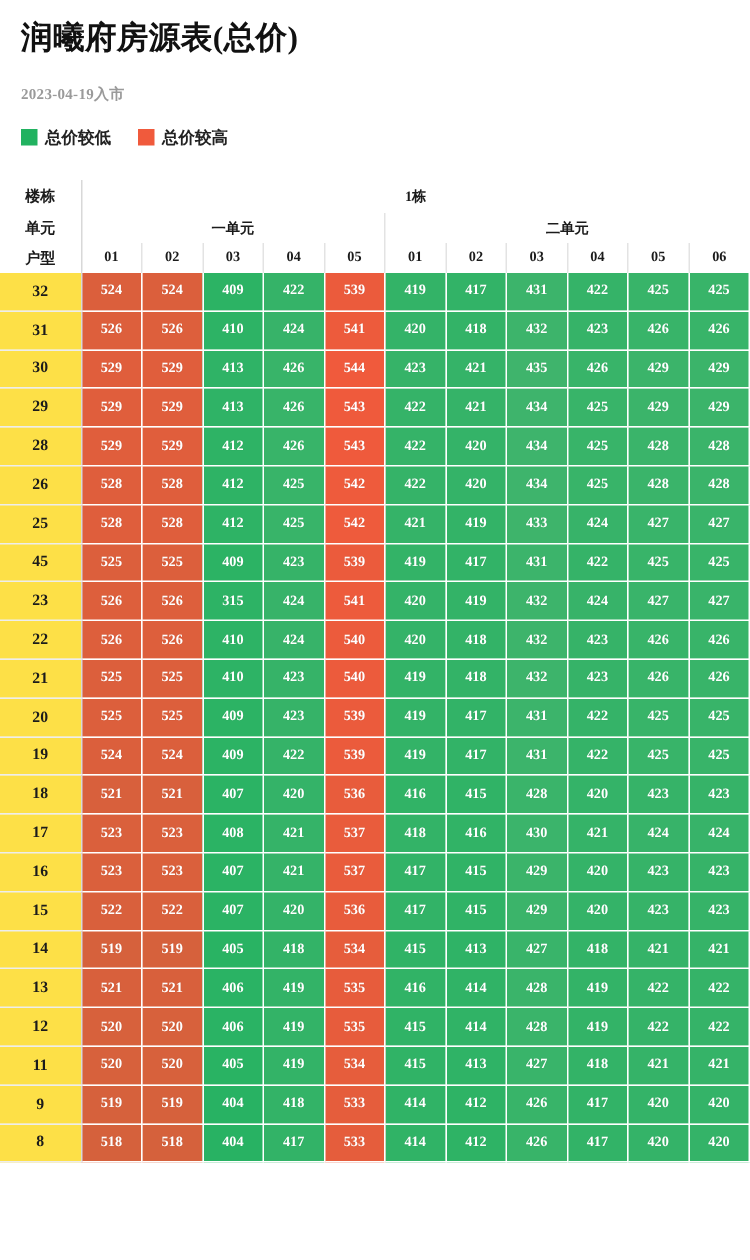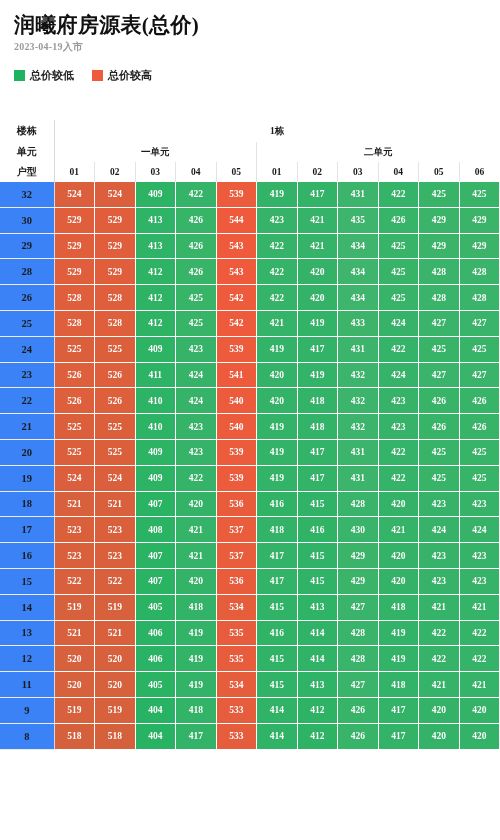--- a/index.html
+++ b/index.html
@@ -31,21 +31,21 @@
     letter-spacing: 0.3px;
     color: #111;
     line-height: 1.25;
     margin: 4px 0 0 0;
   }
   .subtitle {
     font-family: "Liberation Serif", "DejaVu Serif", serif;
     font-size: 10px;
     font-weight: bold;
     color: #9a9a9a;
-    margin-top: 2px;
+    margin-top: 18px;
     letter-spacing: 0.2px;
   }
   .legend {
     margin-top: 14px;
     display: flex;
     align-items: center;
     gap: 18px;
   }
   .legend-item {
     display: flex;
@@ -106,21 +106,21 @@
     border-left: 1px solid #e3e3e3;
     font-size: 9.5px;
     margin-top: 27px;
   }
   .hrow.h-bldg th { height: 22px; }
   .hrow.h-unit th { height: 20px; }
   .hrow.h-type th { height: 19px; }
   .hrow.h-area th { height: 20px; font-size: 9px; }
 
   tr.drow td.rowlabel {
-    background: #3b82f6;
+    background: #fde047;
     color: #1b1b1b;
     font-size: 10.5px;
     font-weight: bold;
     border-right: 1px solid #d8d8d8;
     border-bottom: 1px solid #ededed;
   }
   tr.drow td.cell {
     color: #ffffff;
     font-size: 9.5px;
     font-weight: bold;
@@ -201,20 +201,34 @@
             <td class="cell" style="background: rgb(53, 179, 104);">422</td>
             <td class="cell" style="background: rgb(235, 91, 60);">539</td>
             <td class="cell" style="background: rgb(51, 179, 103);">419</td>
             <td class="cell" style="background: rgb(50, 179, 103);">417</td>
             <td class="cell" style="background: rgb(60, 180, 107);">431</td>
             <td class="cell" style="background: rgb(53, 179, 104);">422</td>
             <td class="cell" style="background: rgb(56, 180, 105);">425</td>
             <td class="cell" style="background: rgb(56, 180, 105);">425</td>
           </tr>
           <tr class="drow">
+            <td class="rowlabel">31</td>
+            <td class="cell" style="background: rgb(221, 95, 60);">526</td>
+            <td class="cell" style="background: rgb(221, 95, 60);">526</td>
+            <td class="cell" style="background: rgb(45, 179, 101);">410</td>
+            <td class="cell" style="background: rgb(55, 179, 105);">424</td>
+            <td class="cell" style="background: rgb(237, 91, 60);">541</td>
+            <td class="cell" style="background: rgb(52, 179, 104);">420</td>
+            <td class="cell" style="background: rgb(51, 179, 103);">418</td>
+            <td class="cell" style="background: rgb(61, 180, 107);">432</td>
+            <td class="cell" style="background: rgb(54, 179, 104);">423</td>
+            <td class="cell" style="background: rgb(56, 180, 105);">426</td>
+            <td class="cell" style="background: rgb(56, 180, 105);">426</td>
+          </tr>
+          <tr class="drow">
             <td class="rowlabel">30</td>
             <td class="cell" style="background: rgb(224, 94, 60);">529</td>
             <td class="cell" style="background: rgb(224, 94, 60);">529</td>
             <td class="cell" style="background: rgb(47, 179, 102);">413</td>
             <td class="cell" style="background: rgb(56, 180, 105);">426</td>
             <td class="cell" style="background: rgb(240, 90, 60);">544</td>
             <td class="cell" style="background: rgb(54, 179, 104);">423</td>
             <td class="cell" style="background: rgb(53, 179, 104);">421</td>
             <td class="cell" style="background: rgb(63, 180, 108);">435</td>
             <td class="cell" style="background: rgb(56, 180, 105);">426</td>
@@ -271,38 +285,38 @@
             <td class="cell" style="background: rgb(56, 180, 105);">425</td>
             <td class="cell" style="background: rgb(238, 91, 60);">542</td>
             <td class="cell" style="background: rgb(53, 179, 104);">421</td>
             <td class="cell" style="background: rgb(51, 179, 103);">419</td>
             <td class="cell" style="background: rgb(62, 180, 107);">433</td>
             <td class="cell" style="background: rgb(55, 179, 105);">424</td>
             <td class="cell" style="background: rgb(57, 180, 106);">427</td>
             <td class="cell" style="background: rgb(57, 180, 106);">427</td>
           </tr>
           <tr class="drow">
-            <td class="rowlabel">24</td>
+            <td class="rowlabel">45</td>
             <td class="cell" style="background: rgb(220, 95, 60);">525</td>
             <td class="cell" style="background: rgb(220, 95, 60);">525</td>
             <td class="cell" style="background: rgb(44, 179, 100);">409</td>
             <td class="cell" style="background: rgb(54, 179, 104);">423</td>
             <td class="cell" style="background: rgb(235, 91, 60);">539</td>
             <td class="cell" style="background: rgb(51, 179, 103);">419</td>
             <td class="cell" style="background: rgb(50, 179, 103);">417</td>
             <td class="cell" style="background: rgb(60, 180, 107);">431</td>
             <td class="cell" style="background: rgb(53, 179, 104);">422</td>
             <td class="cell" style="background: rgb(56, 180, 105);">425</td>
             <td class="cell" style="background: rgb(56, 180, 105);">425</td>
           </tr>
           <tr class="drow">
             <td class="rowlabel">23</td>
             <td class="cell" style="background: rgb(221, 95, 60);">526</td>
             <td class="cell" style="background: rgb(221, 95, 60);">526</td>
-            <td class="cell" style="background: rgb(45, 179, 101);">411</td>
+            <td class="cell" style="background: rgb(45, 179, 101);">315</td>
             <td class="cell" style="background: rgb(55, 179, 105);">424</td>
             <td class="cell" style="background: rgb(237, 91, 60);">541</td>
             <td class="cell" style="background: rgb(52, 179, 104);">420</td>
             <td class="cell" style="background: rgb(51, 179, 103);">419</td>
             <td class="cell" style="background: rgb(61, 180, 107);">432</td>
             <td class="cell" style="background: rgb(55, 179, 105);">424</td>
             <td class="cell" style="background: rgb(57, 180, 106);">427</td>
             <td class="cell" style="background: rgb(57, 180, 106);">427</td>
           </tr>
           <tr class="drow">

